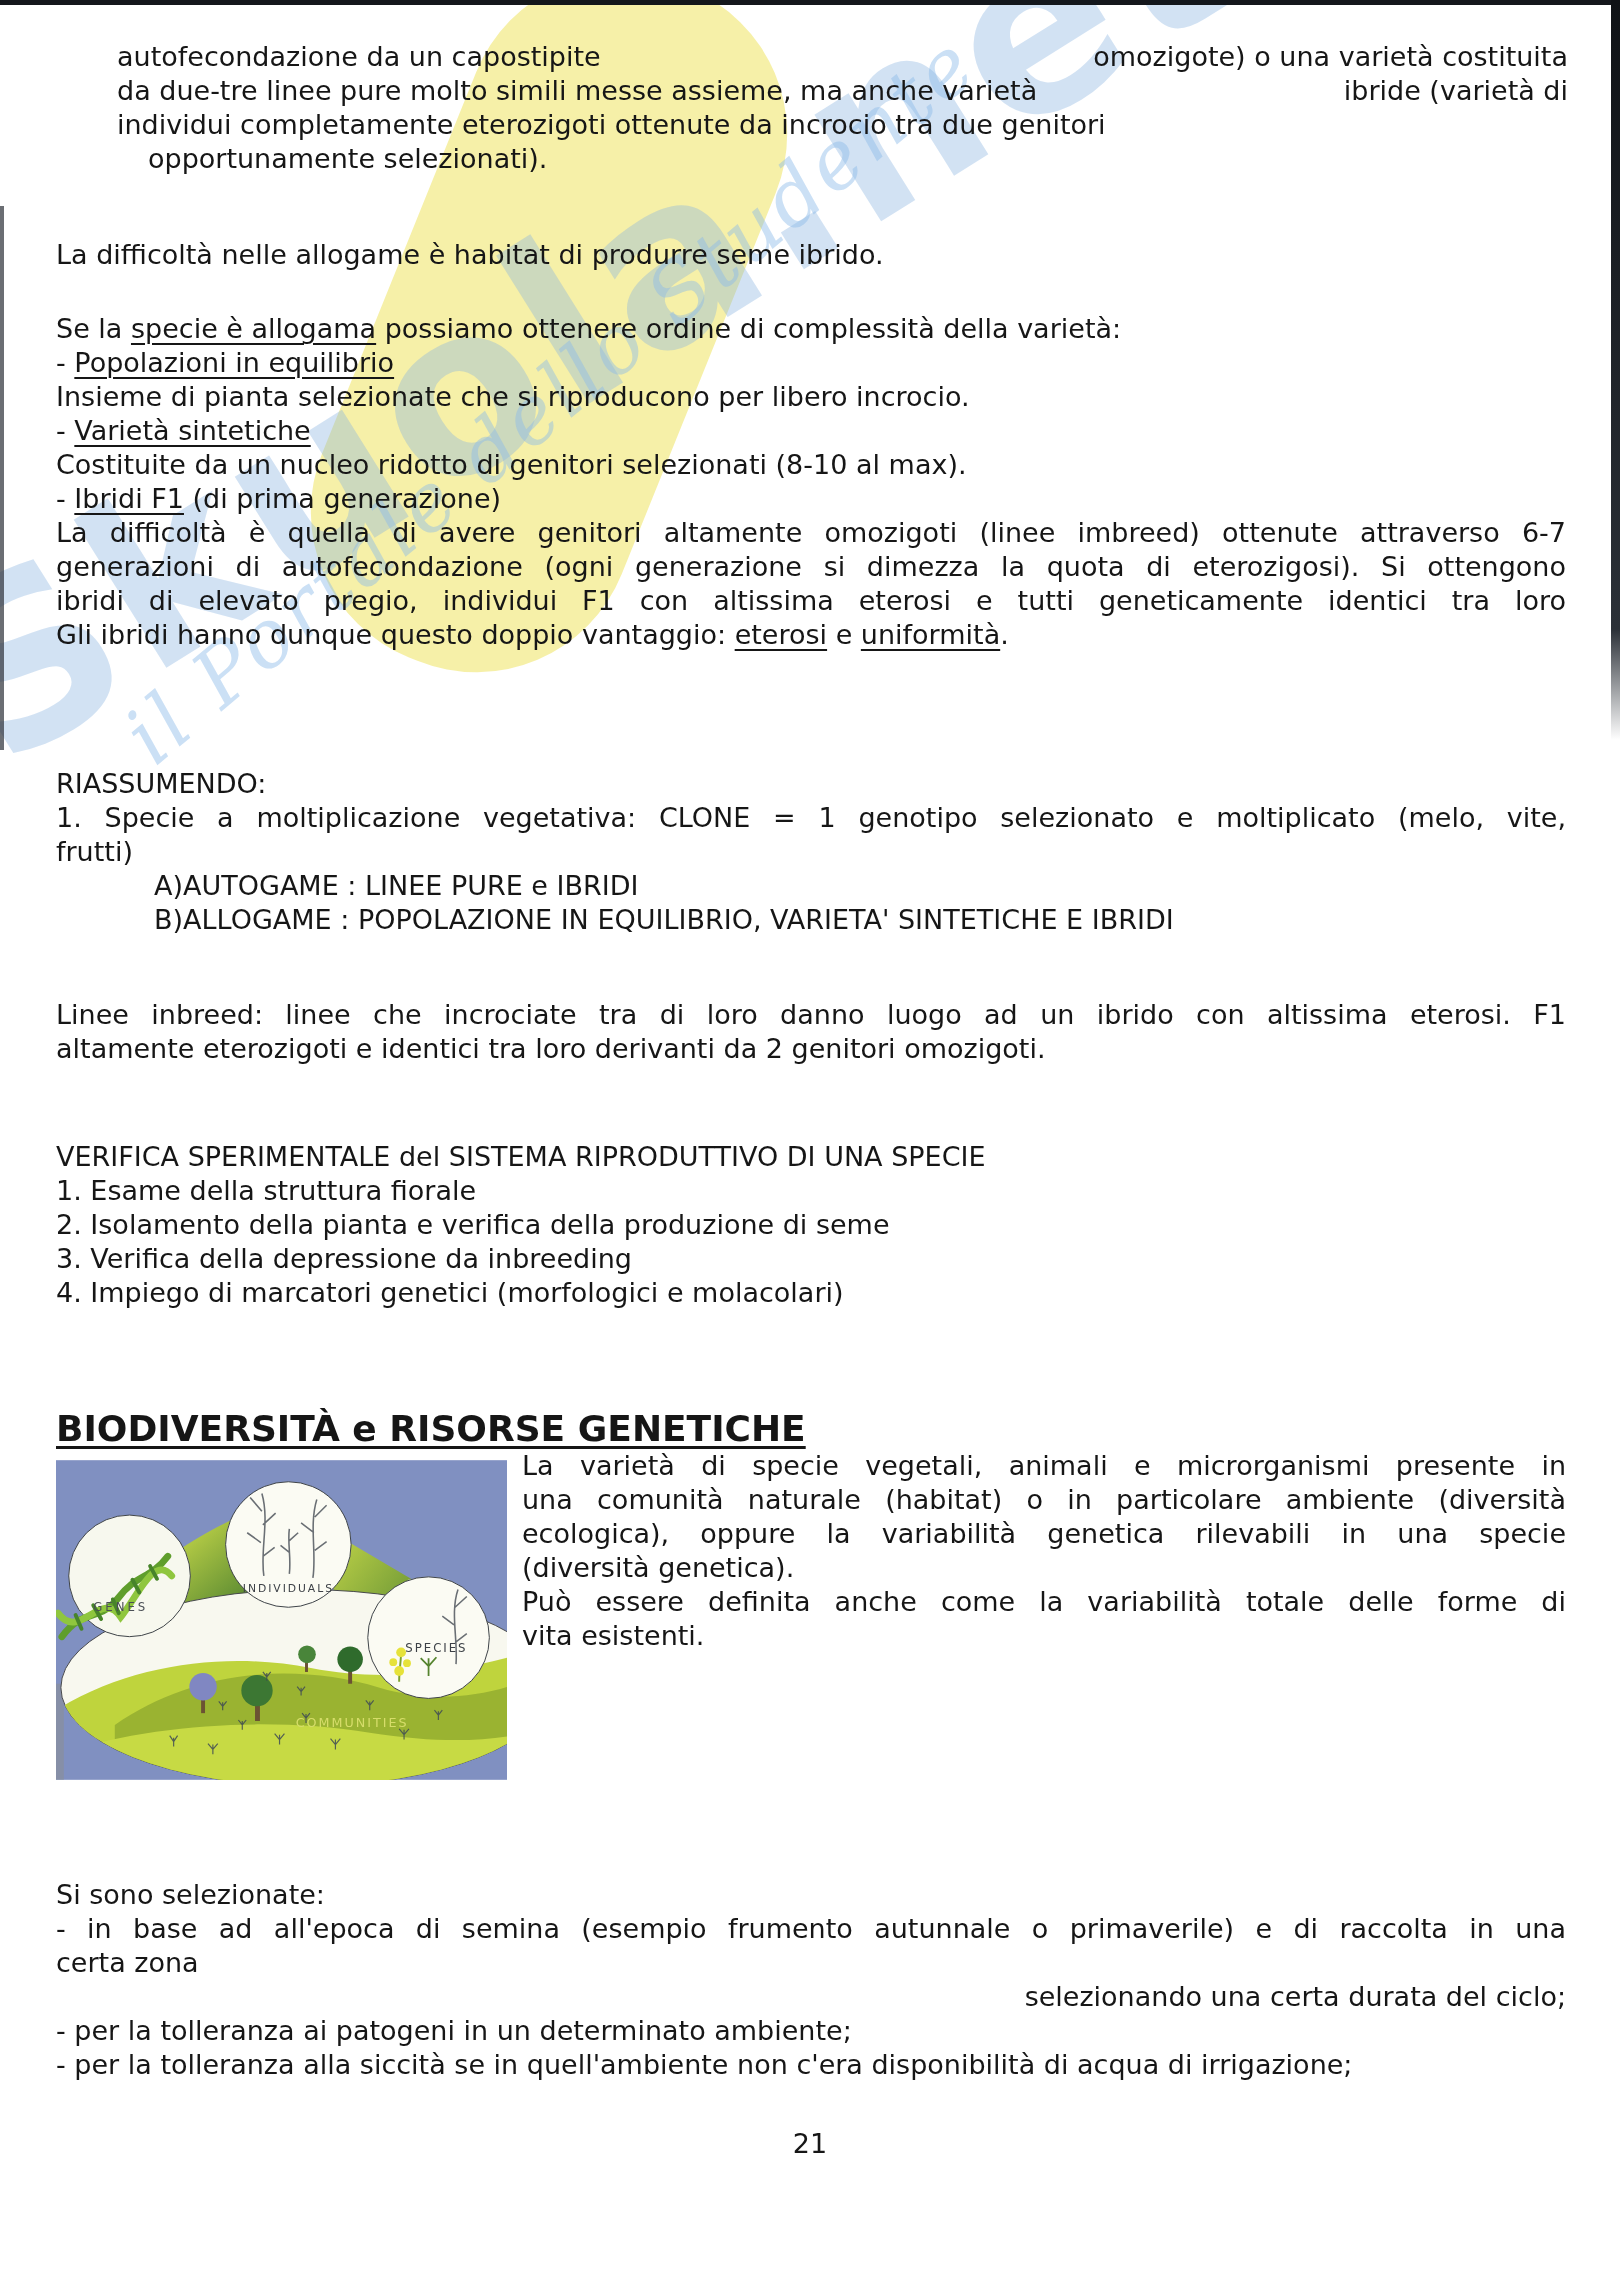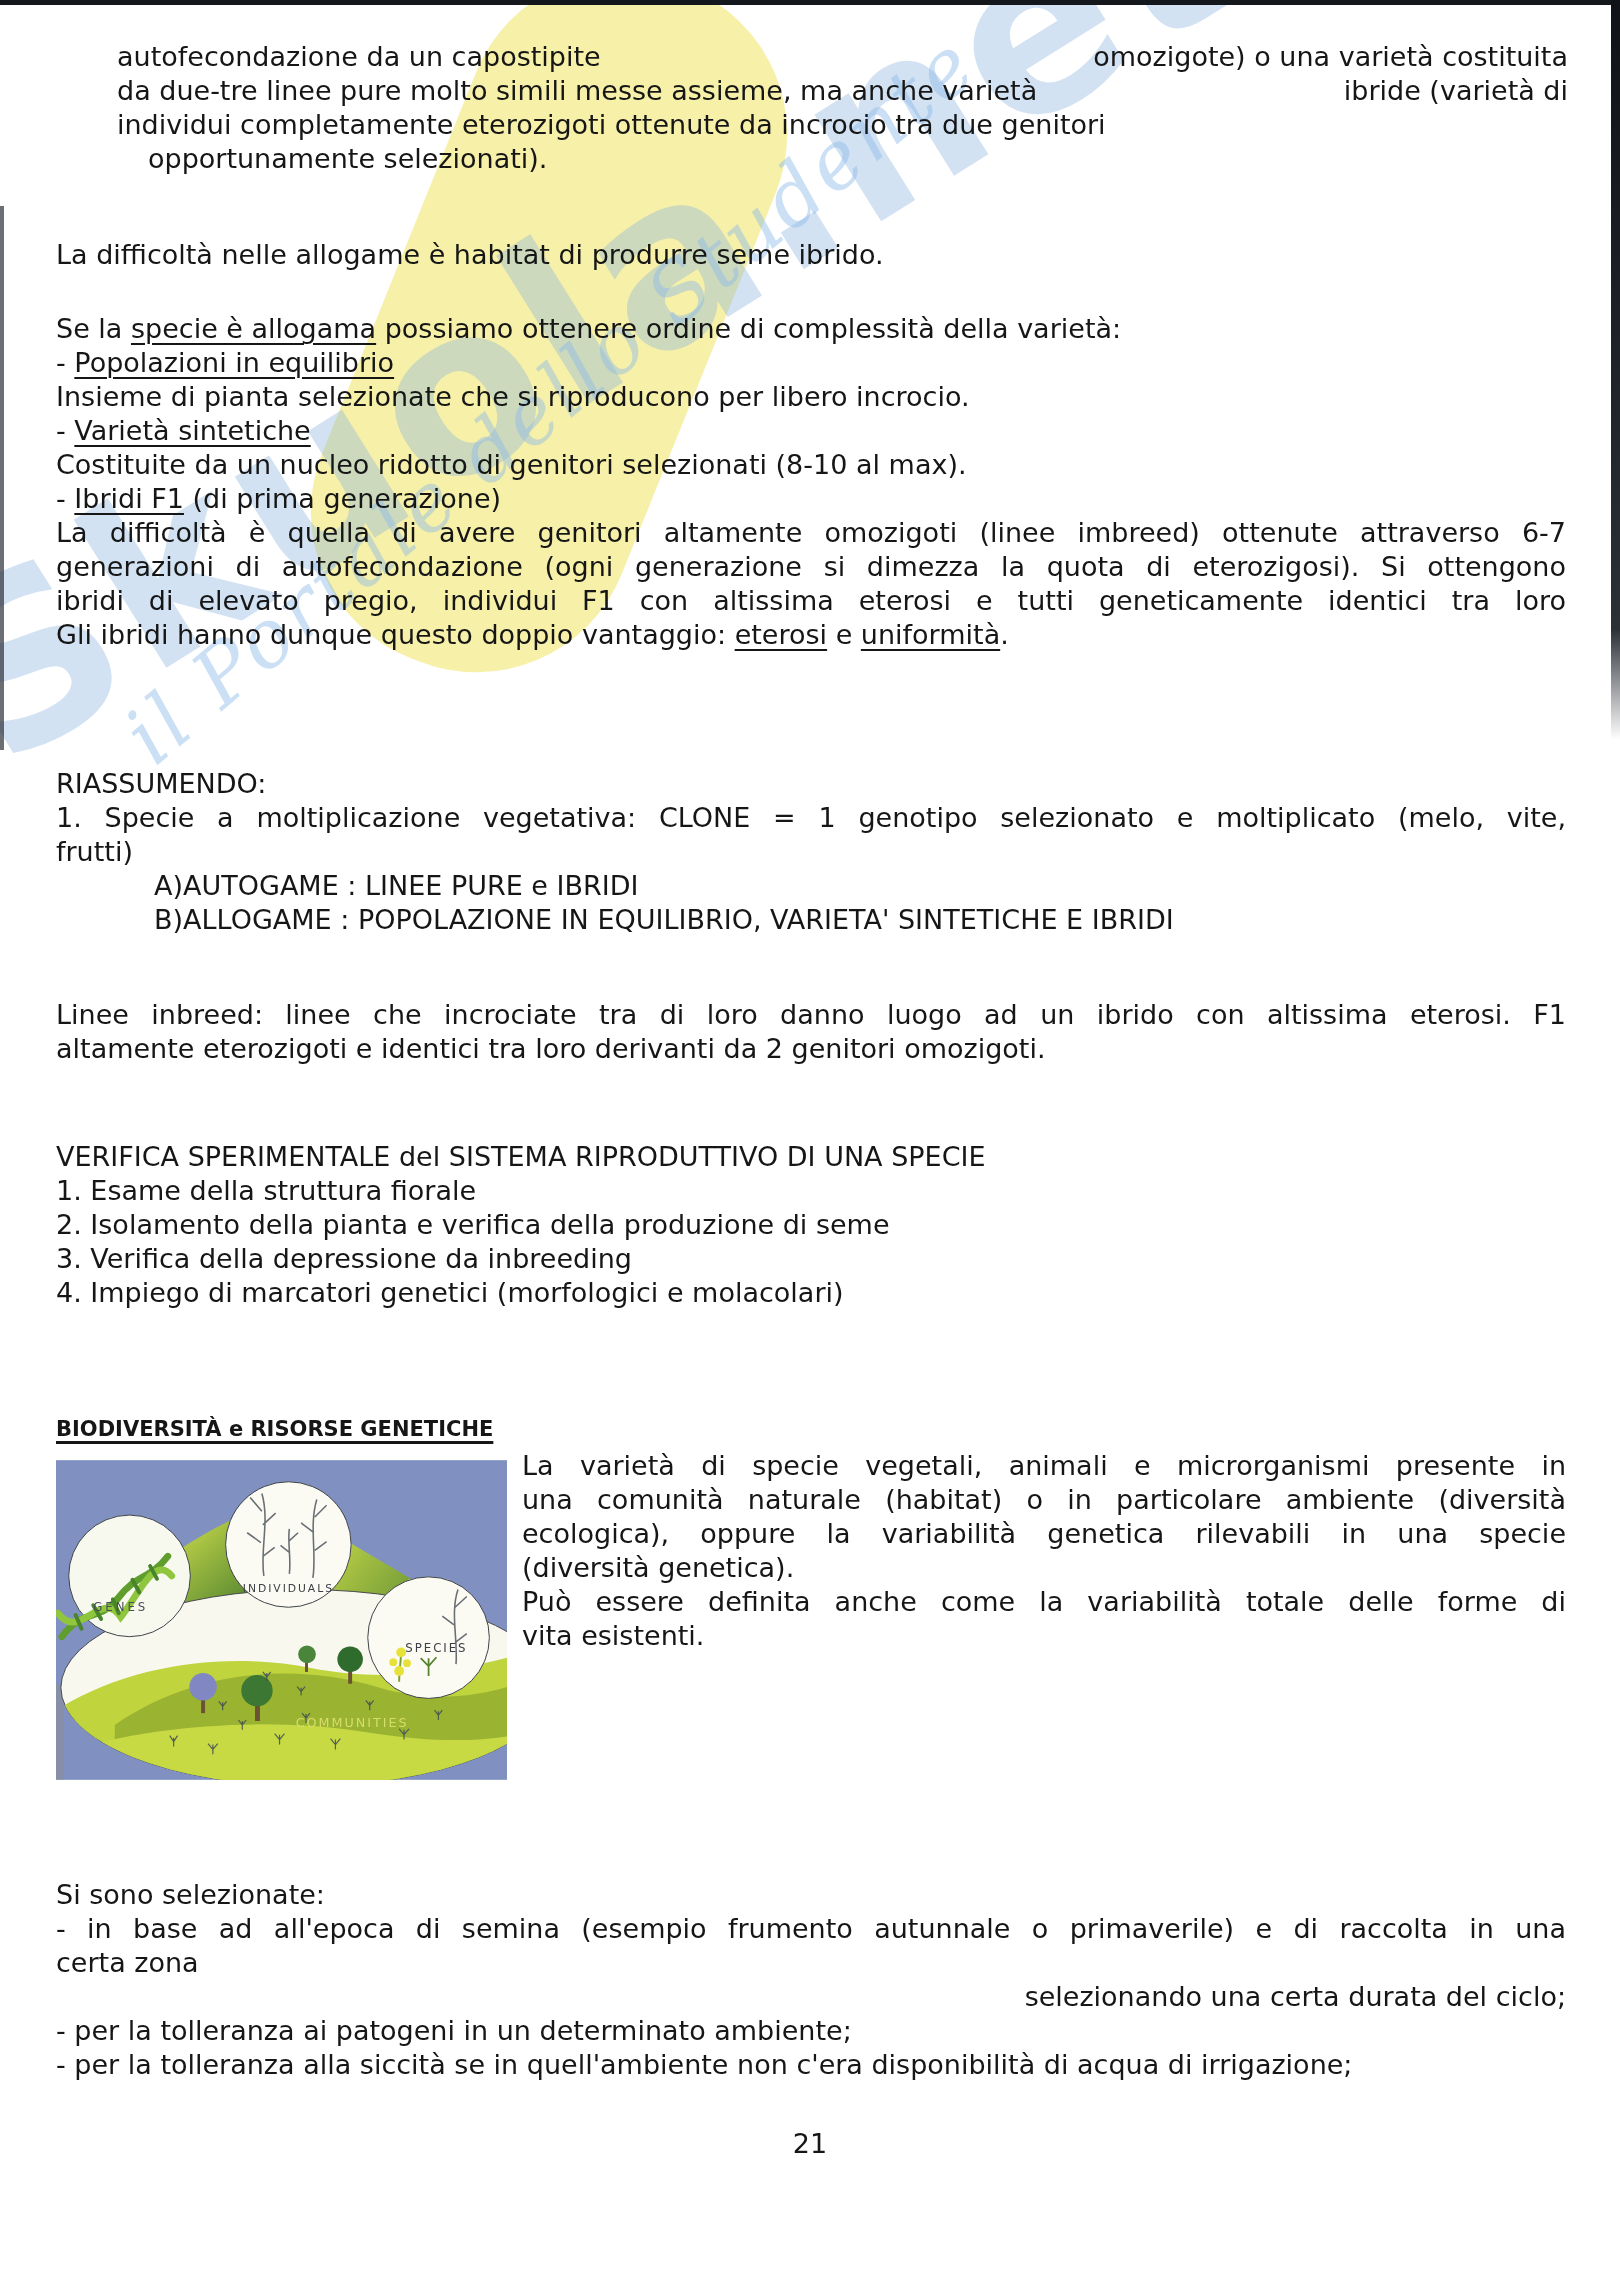--- a/index.html
+++ b/index.html
@@ -43,21 +43,21 @@
   
   .content{position:relative;z-index:1;}
   .block{position:absolute;}
   .w-main{left:56px;width:1510px;}
   .u{text-decoration:underline;text-underline-offset:4.9px;text-decoration-thickness:2px;}
   .jline{display:flex;justify-content:space-between;white-space:nowrap;}
   .jfull{text-align:justify;text-align-last:justify;}
   .indent2{padding-left:31px;}
   .indent-sub{padding-left:98px;}
   .indent-sm{padding-left:27.4px;text-align:right;}
-  .bio-title{font-weight:bold;font-size:21px;}
+  .bio-title{font-weight:bold;font-size:36px;}
   .bio-title .u{text-decoration-thickness:2.9px;}
   .figure-box{position:absolute;left:56px;top:1460px;width:451px;height:320px;}
   .figure-box svg{display:block;width:100%;height:100%;}
   .right-col{left:522px;width:1044px;}
   .page-num{left:0;width:1620px;text-align:center;}
 </style>
 </head>
 <body>
 
 <div id="page">

